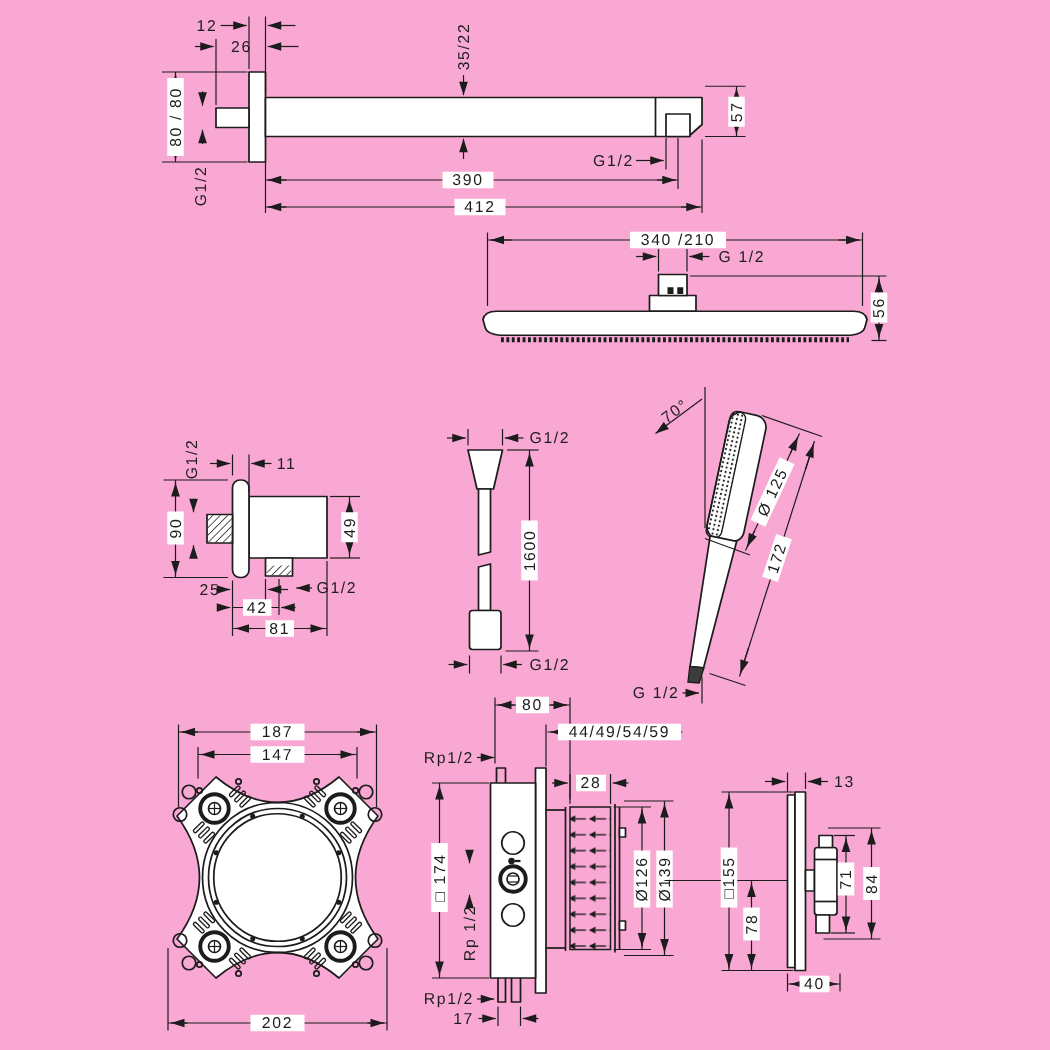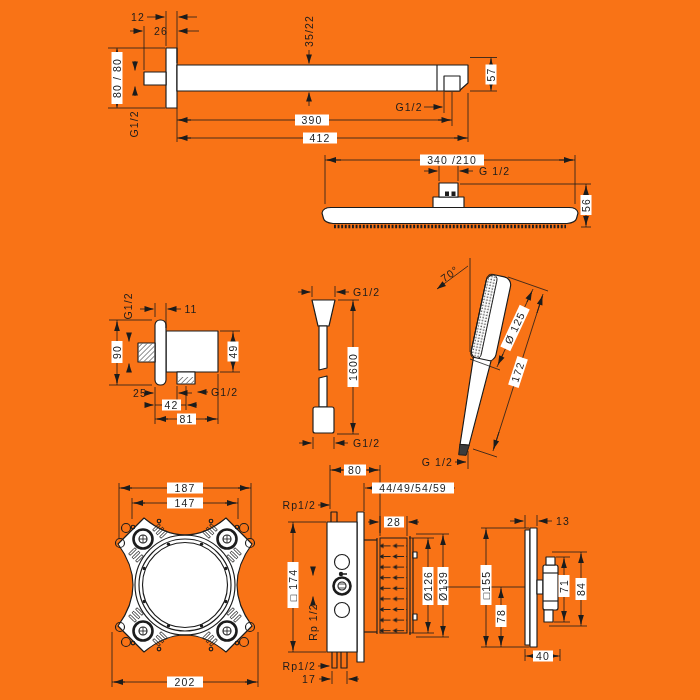--- a/index.html
+++ b/index.html
@@ -1,16 +1,16 @@
 <!DOCTYPE html>
 <html><head>
 <meta charset="utf-8">
 <style>
   html,body{margin:0;padding:0;background:#fff;}
-  .stage{position:relative;width:700px;height:700px;background:#f97316;overflow:hidden;
+  .stage{position:relative;width:700px;height:700px;background:#f9a8d4;overflow:hidden;
          font-family:"Liberation Sans",sans-serif;}
   svg{display:block}
   .ln  {stroke:#1c1c1c;fill:none;stroke-width:1.15;stroke-linejoin:round;}
   .lnf {stroke:#1c1c1c;fill:#fff;stroke-width:1.15;stroke-linejoin:round;}
   .dim {stroke:#1c1c1c;fill:none;stroke-width:0.8;}
   .ar  {stroke:#1c1c1c;fill:none;stroke-width:0.8;marker-end:url(#ah);}
   .txt {font-size:10.5px;letter-spacing:1.1px;fill:#1c1c1c;text-anchor:middle;}
   .ts  {text-anchor:start;} .te{text-anchor:end;}
   .bg  {fill:#fff;stroke:none;}
   .ink {fill:#1c1c1c;stroke:none;}

